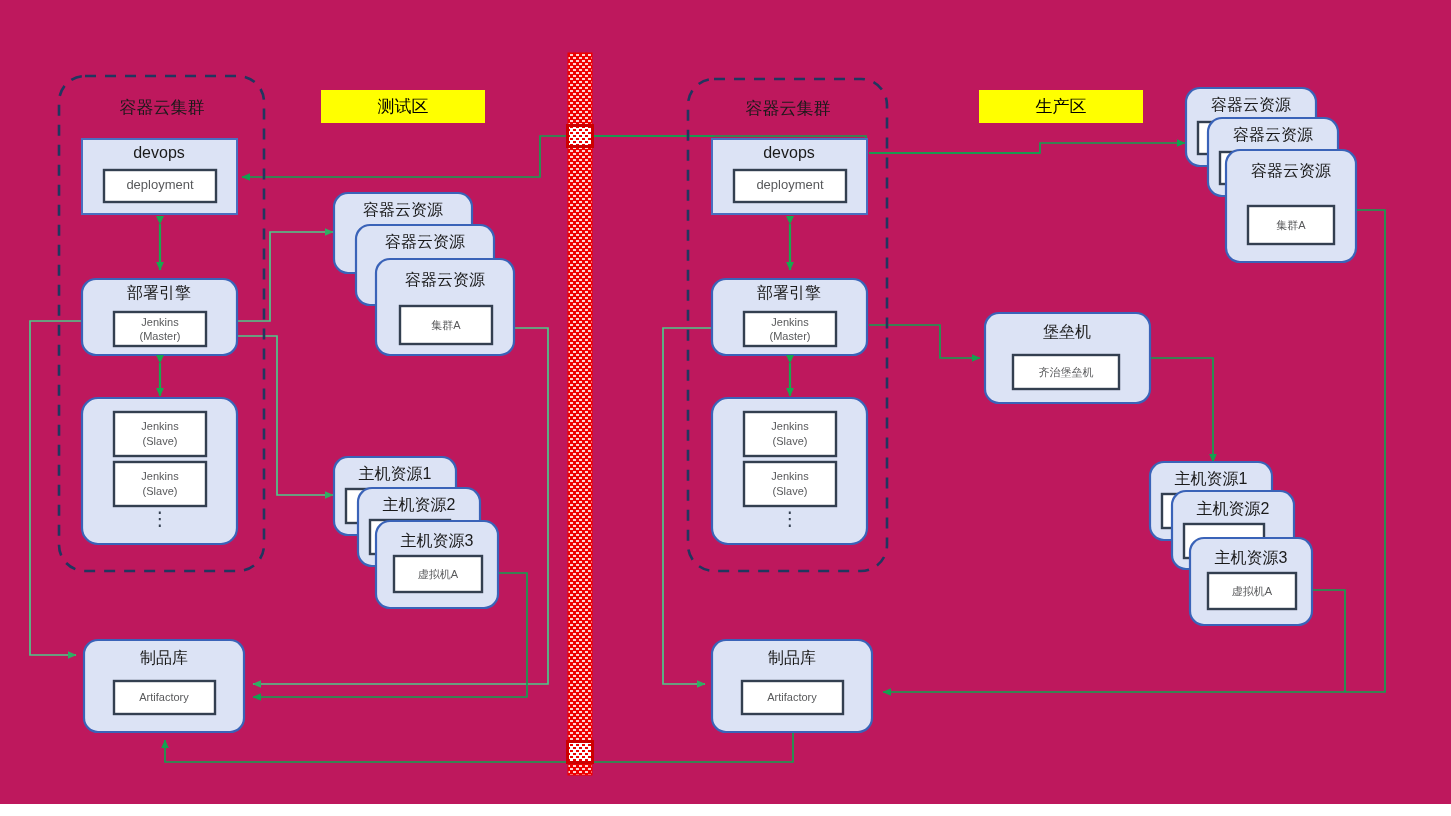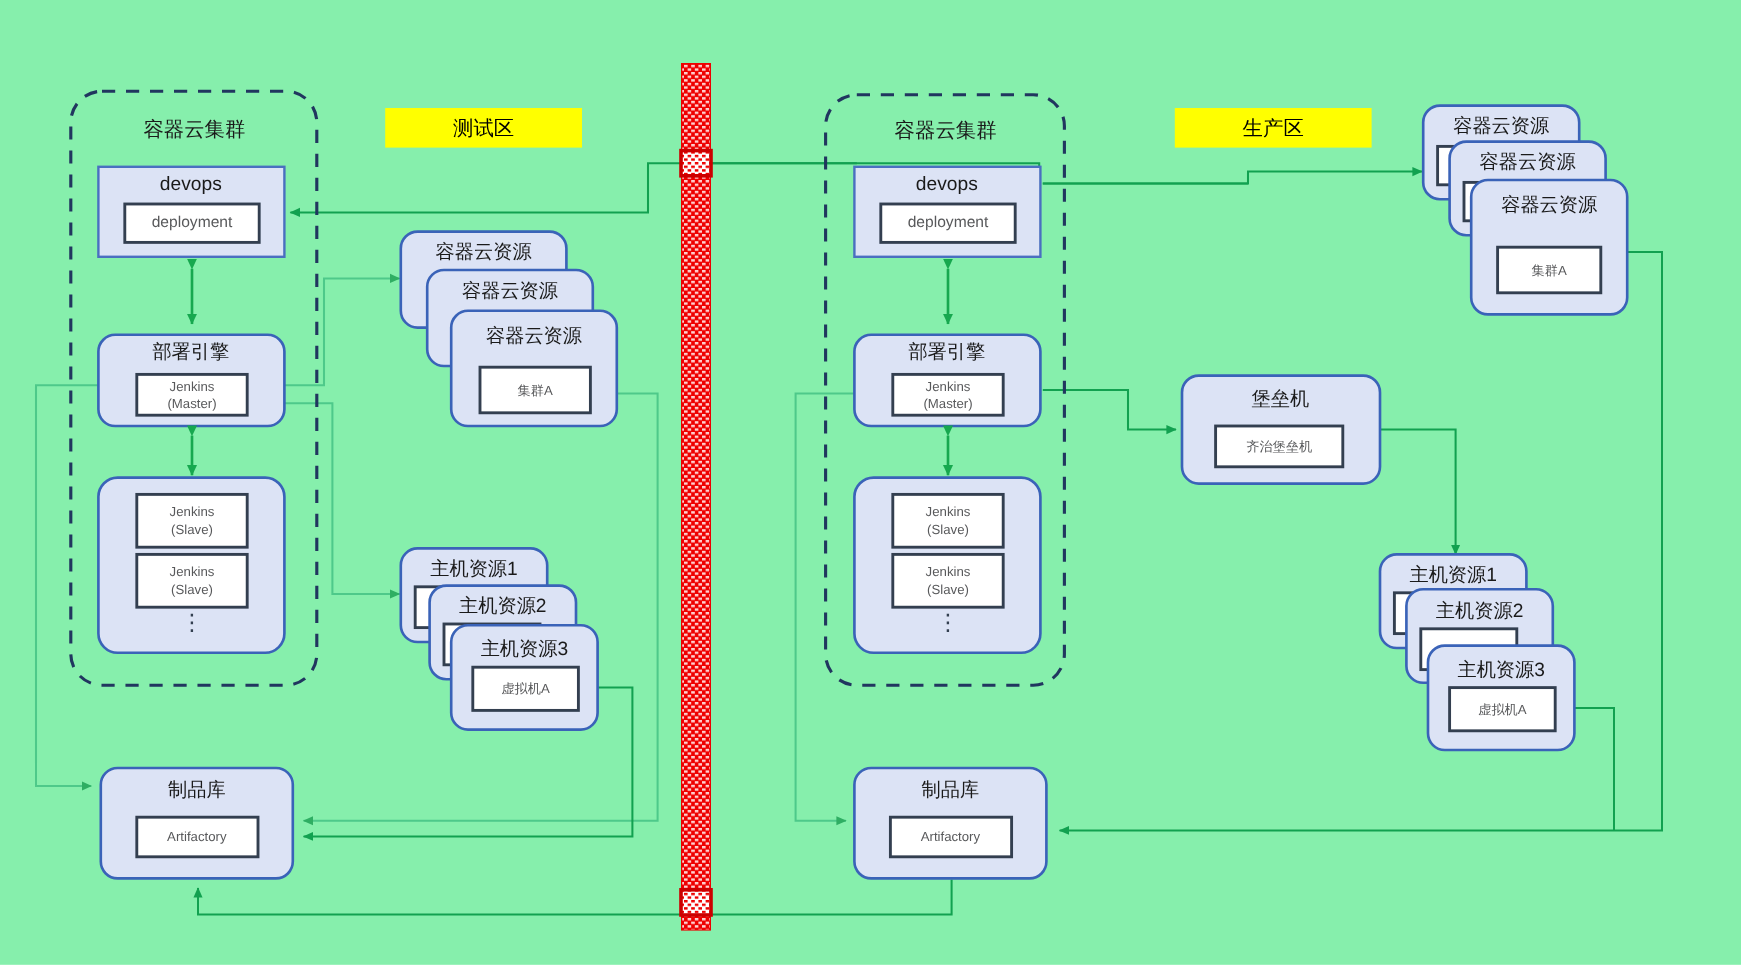--- a/index.html
+++ b/index.html
@@ -1,17 +1,17 @@
 <!DOCTYPE html>
 <html><head>
 <meta charset="utf-8">
 <style>
   html,body{margin:0;padding:0;background:#ffffff;}
   body{width:1451px;height:816px;font-family:"Liberation Sans","DejaVu Sans",sans-serif;overflow:hidden;}
-  #stage{position:relative;width:1451px;height:804px;background:#86efac;}
+  #stage{position:relative;width:1451px;height:804px;background:#be185d;}
   svg#diagram{position:absolute;left:0;top:0;width:1451px;height:816px;}
   .node-title{font-size:16px;fill:#1a1a1a;text-anchor:middle;dominant-baseline:middle;}
   .inner-label{font-size:13px;fill:#58595b;text-anchor:middle;dominant-baseline:middle;}
   .inner-label.sm{font-size:11px;}
   .zone-title{font-size:17px;fill:#1a1a1a;text-anchor:middle;dominant-baseline:middle;}
   .ziplabel{font-size:17px;fill:#000;text-anchor:middle;dominant-baseline:middle;}
   .rounded-node{fill:#dce3f5;stroke:#3a63b8;stroke-width:2.2;}
   .sharp-node{fill:#dce3f5;stroke:#4a6fc0;stroke-width:2;}
   .inner-box{fill:#ffffff;stroke:#333f50;stroke-width:2.4;}
   .dash-zone{fill:none;stroke:#21365f;stroke-width:2.6;stroke-dasharray:11 9;}

